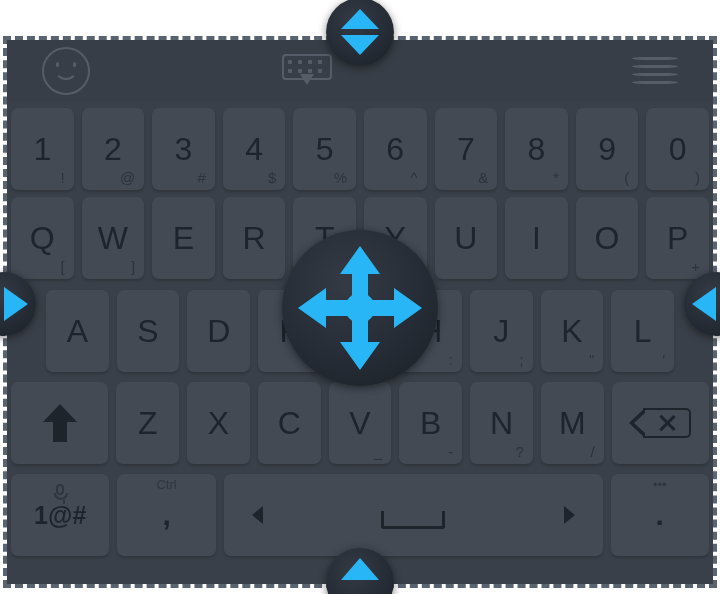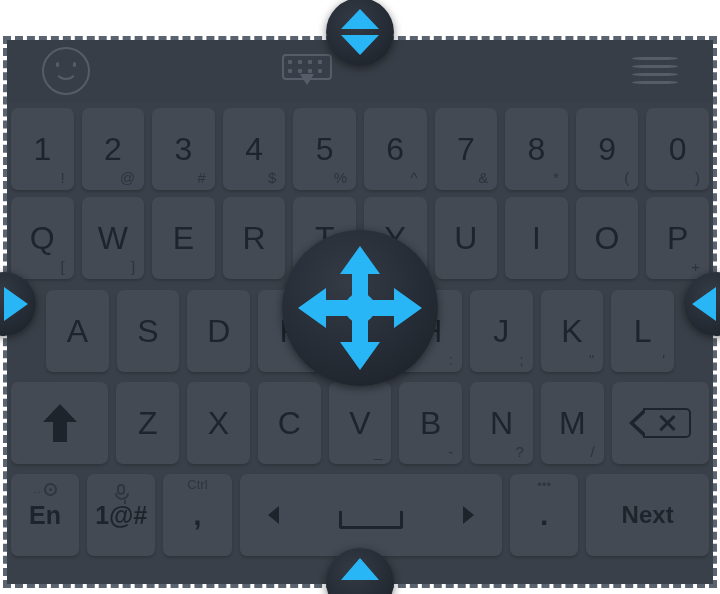--- a/index.html
+++ b/index.html
@@ -456,27 +456,20 @@
           <div class="body"></div>
             <div class="tip"></div>
             <div class="tipin"></div>
             <div class="x"></div>
         </div>
       </div>
     </div>
 
     <div class="row" id="row5">
 
-      <div class="key fnkey">
-        <div class="gear-mini">
-          <span class="dots">..</span>
-            <span class="gear"></span>
-        </div>
-        <span class="main">En</span>
-      </div>
 
       <div class="key fnkey">
         <div class="mic">
           <div class="cap">
               <div class="arc"></div>
               <div class="stand"></div>
             </div>
         </div>
         <span class="main">1@#</span>
       </div>
@@ -492,23 +485,20 @@
           <div class="space-bar-glyph"></div>
           <div class="space-right-arrow"></div>
         </div>
       </div>
 
       <div class="key period">
         <span class="top-label">•••</span>
         <span class="main">.</span>
       </div>
 
-      <div class="key next">
-        <span class="main">Next</span>
-      </div>
     </div>
 
   </div>
 
   <div id="dashed-frame"></div>
 
   <div class="nav-widget" id="nav-center">
     <div class="nav-circle">
       <svg width="156" height="156" viewBox="0 0 156 156">
         <g fill="#29b6f6">

